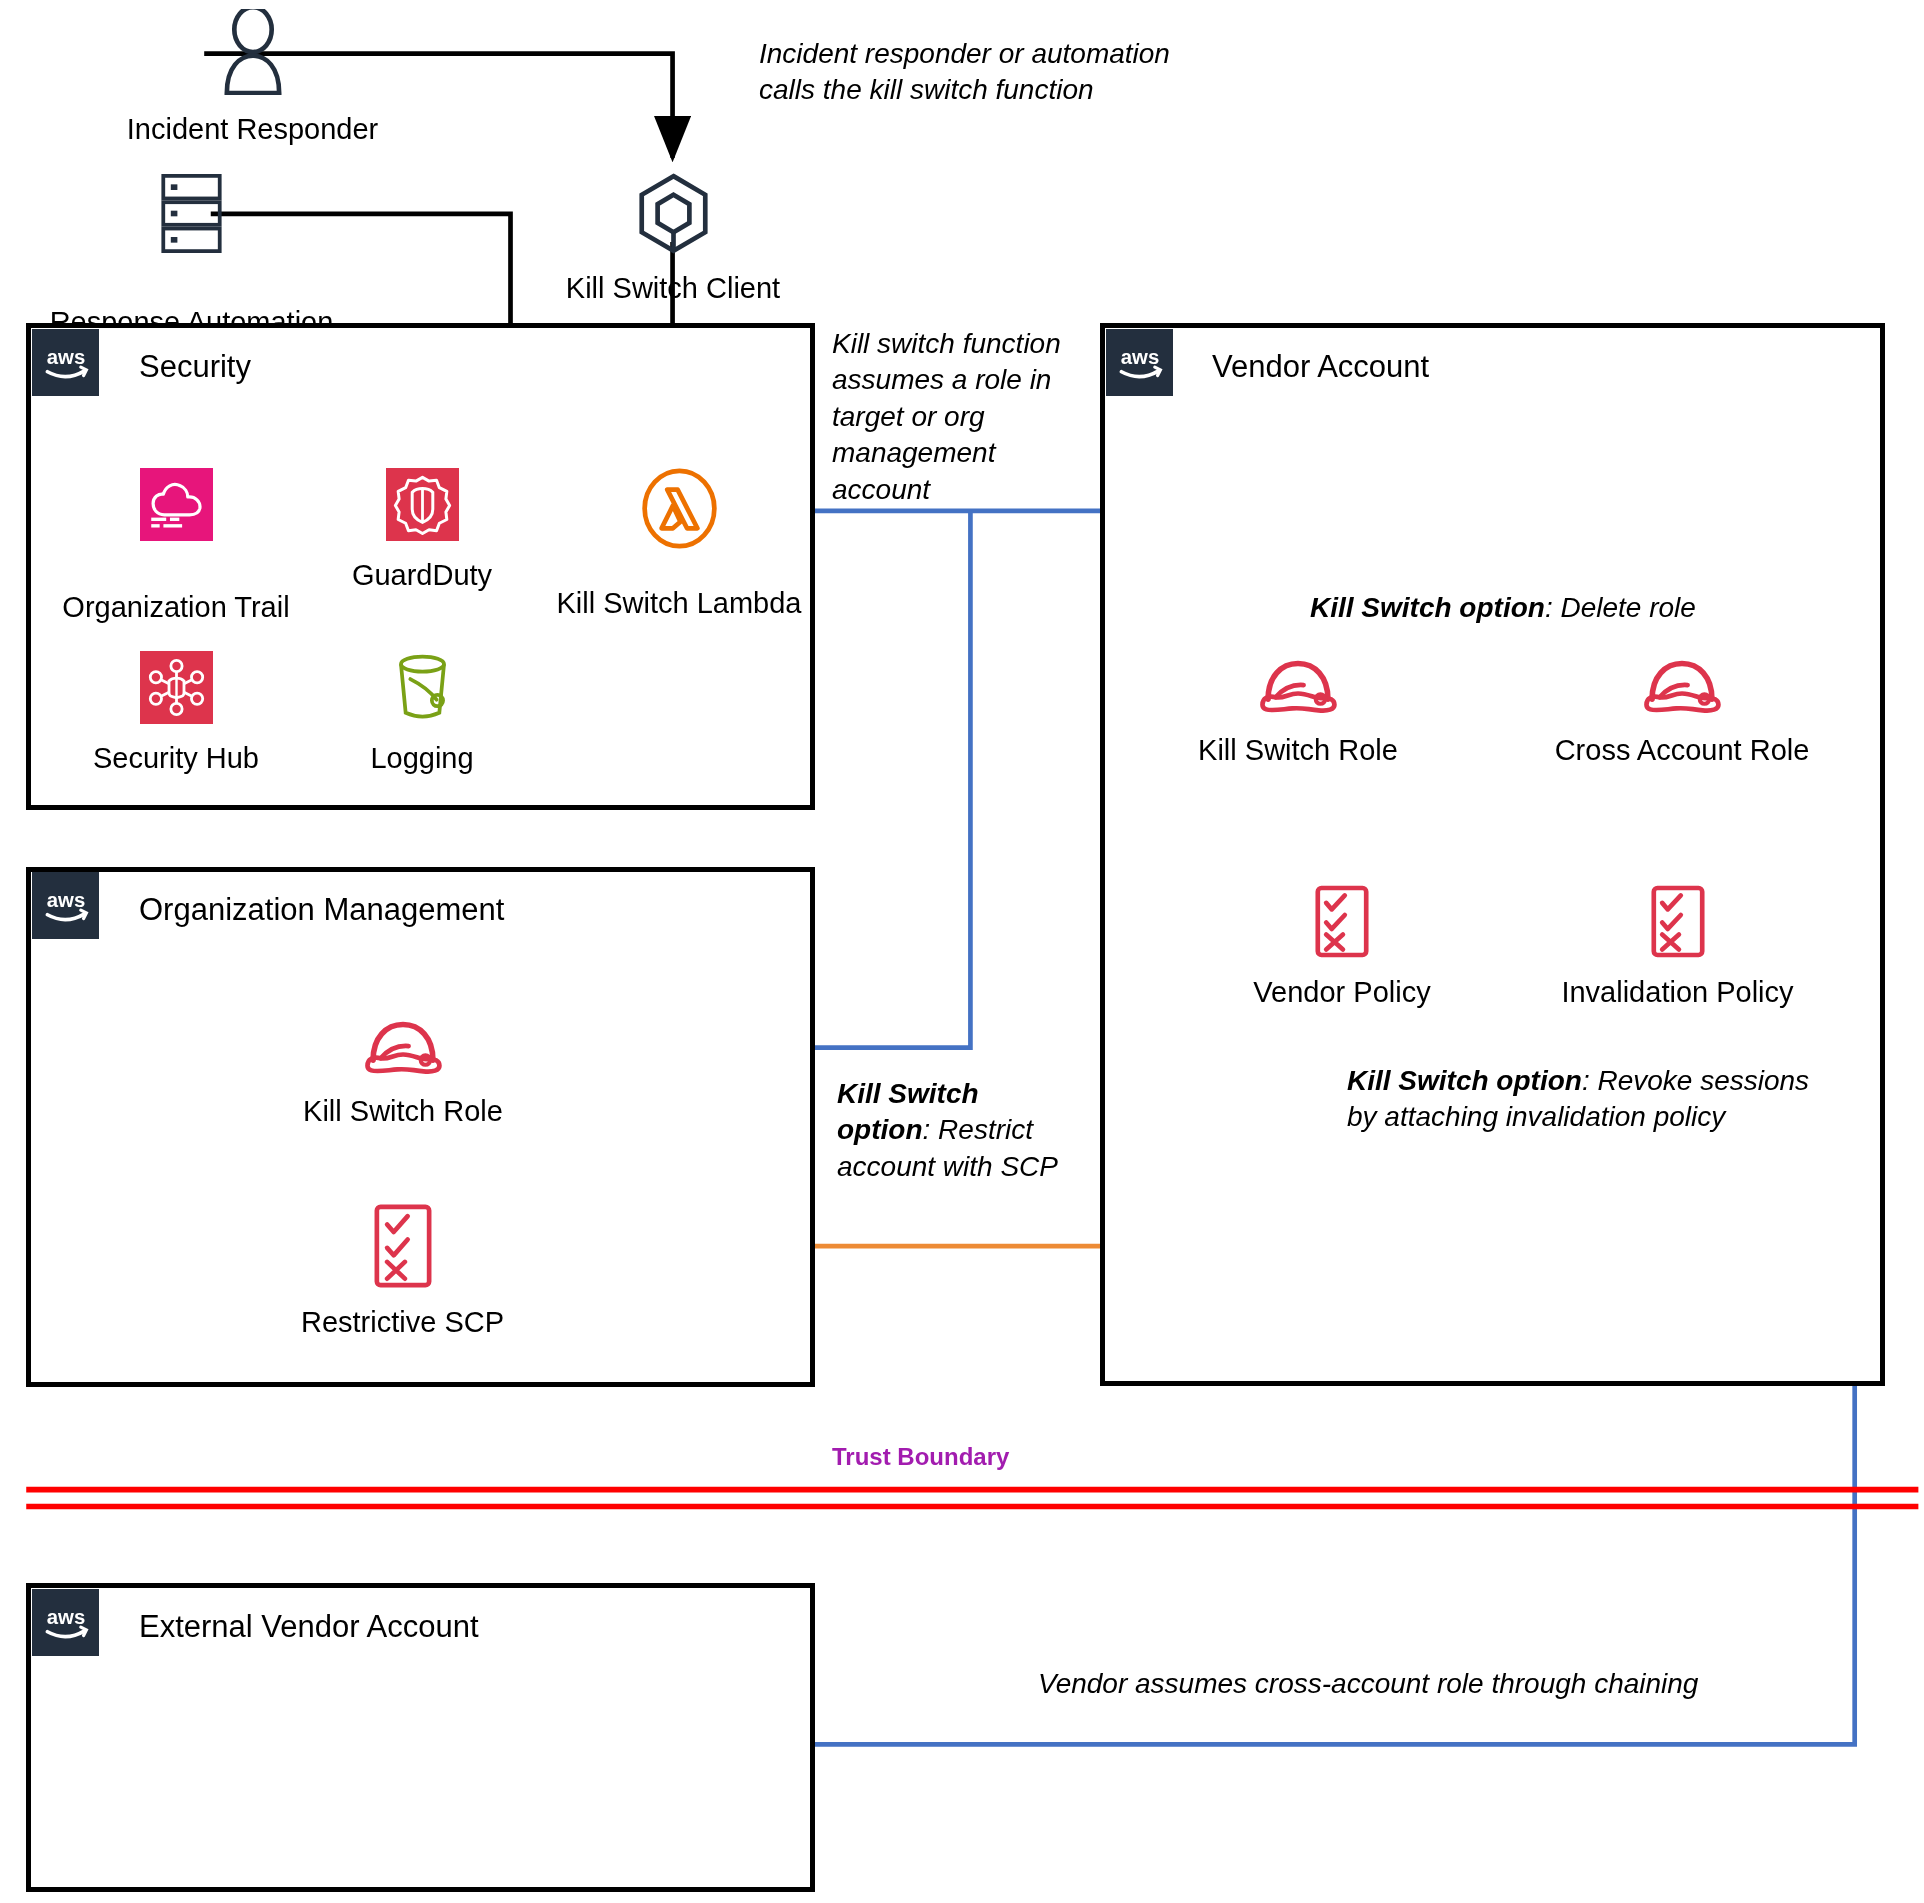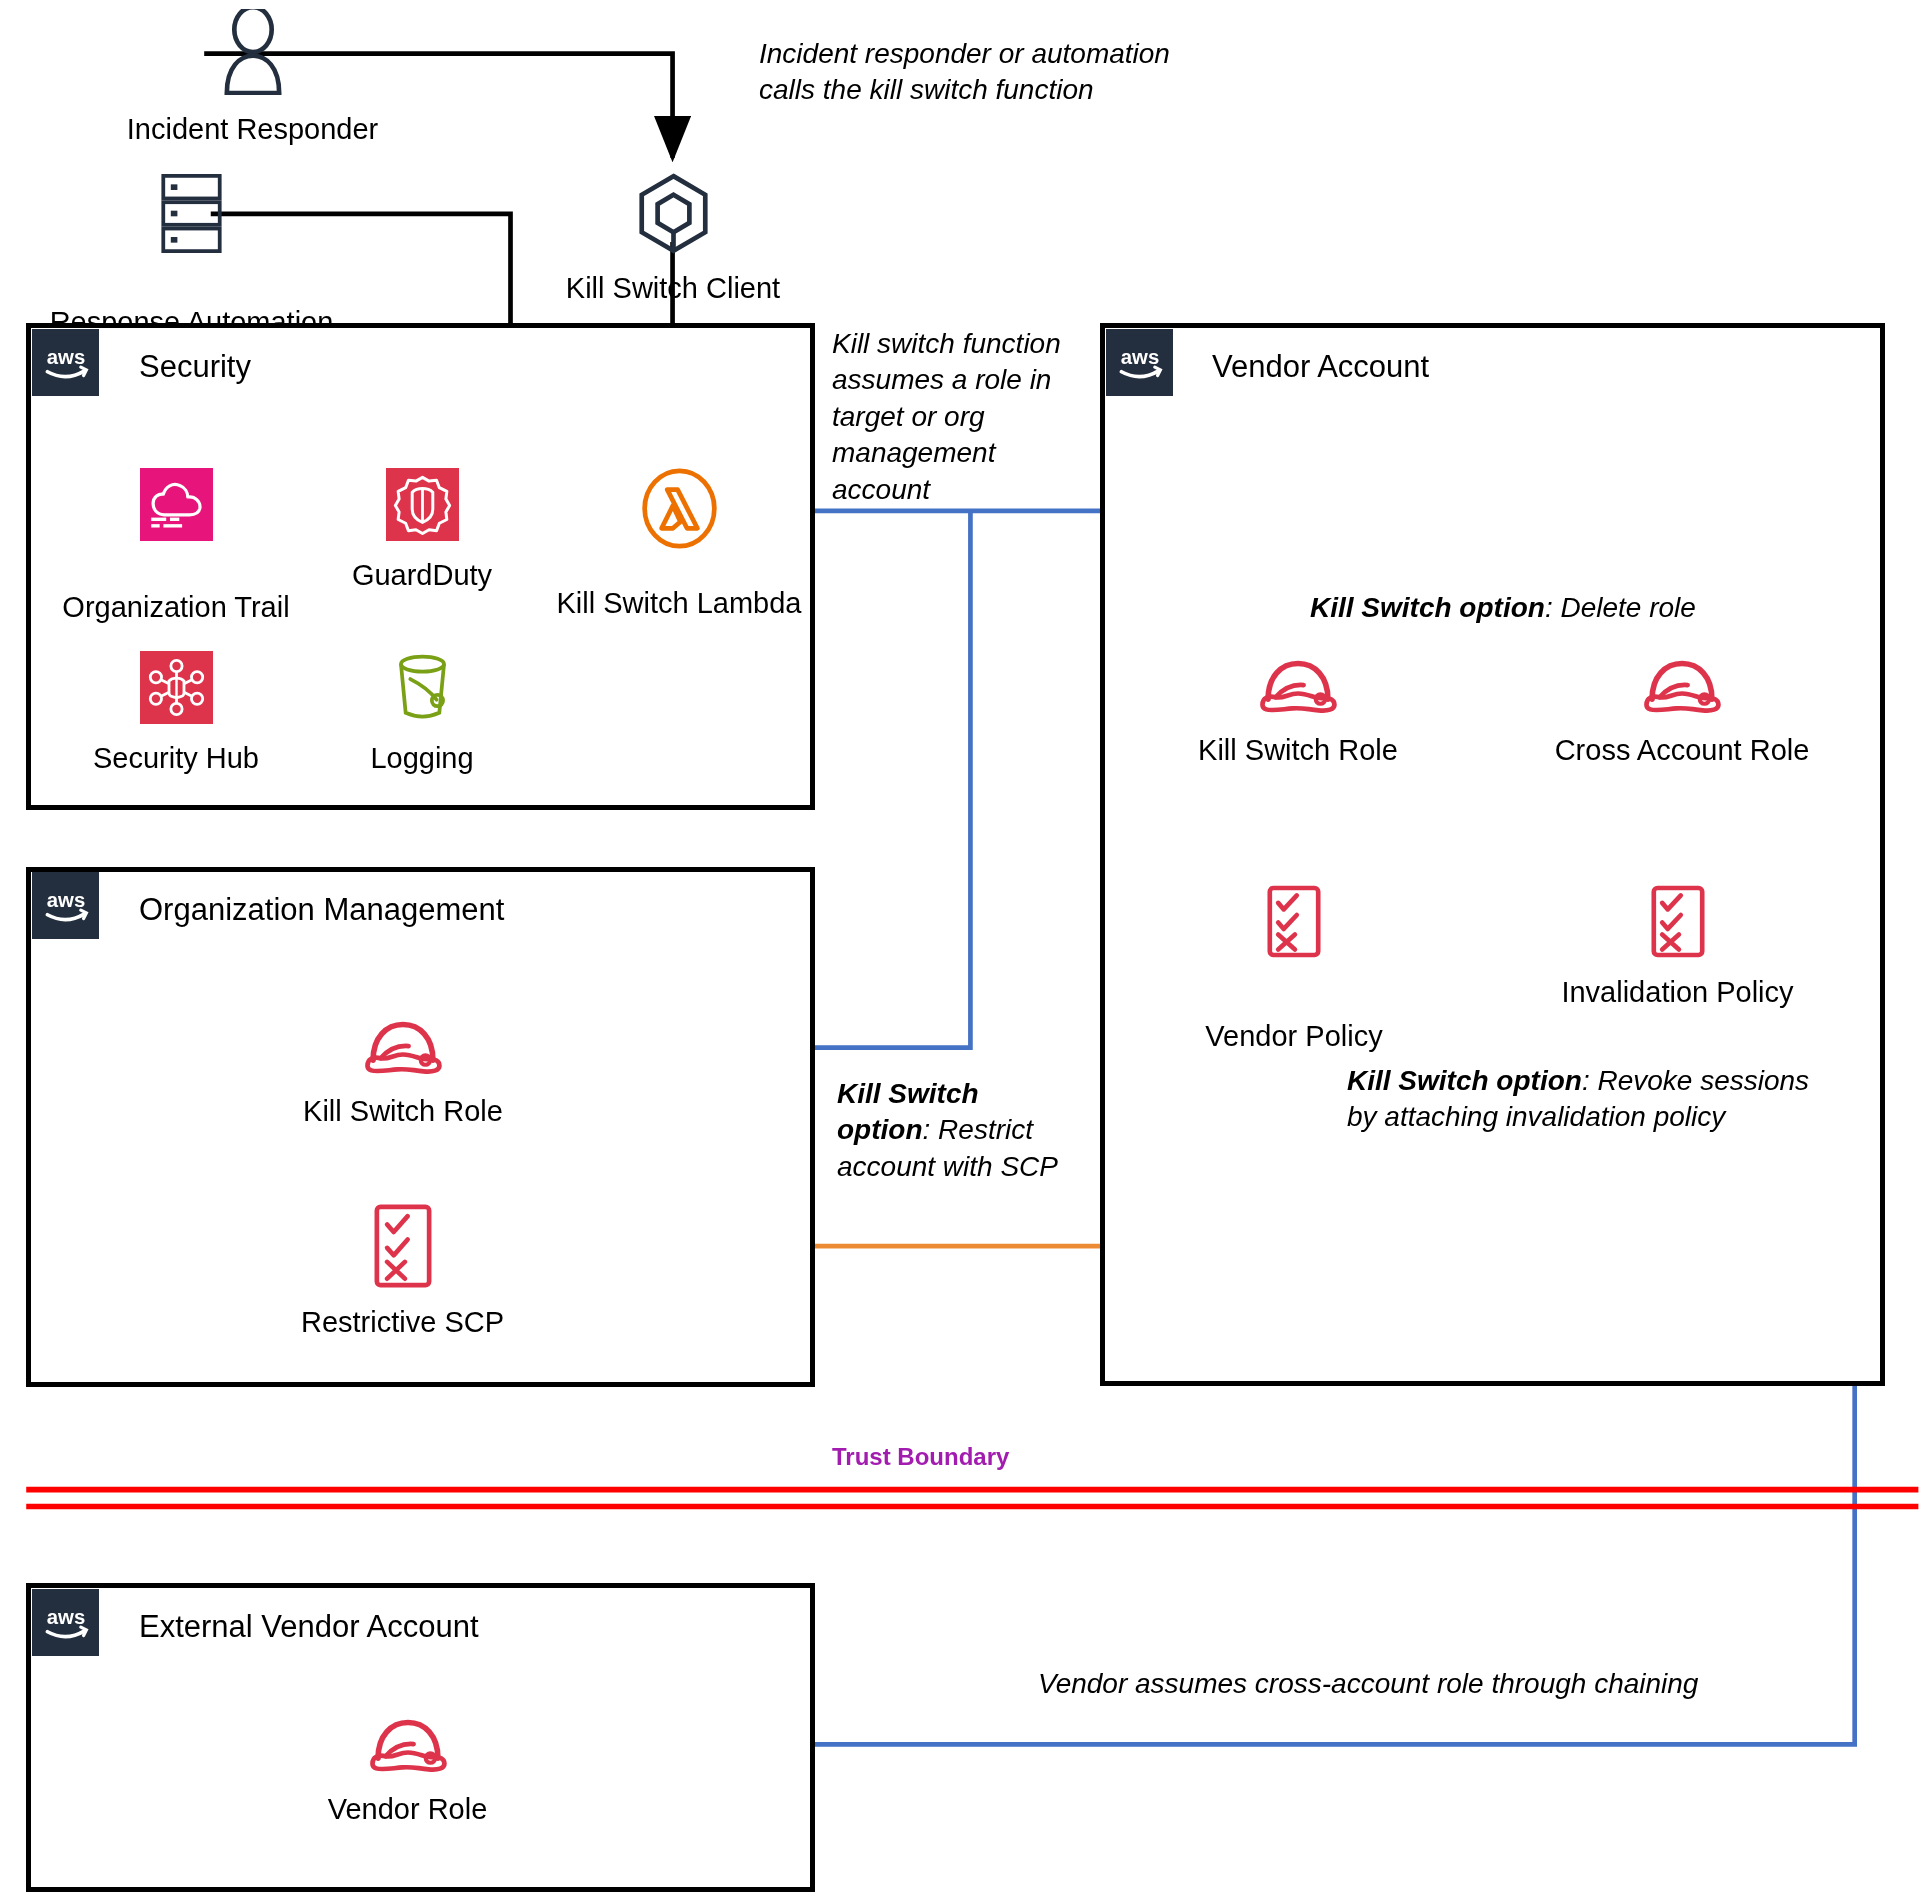--- a/index.html
+++ b/index.html
@@ -262,21 +262,21 @@
       <svg width="86" height="60" viewBox="0 0 92 64">
         <path d="M14,46 C14,22 28,8 46,8 C64,8 78,22 78,46" fill="none" stroke="#DD344C" stroke-width="6" stroke-linecap="round"></path>
         <path d="M8,52 C8,45 14,42 22,44 C30,46 36,40 46,40 C58,40 64,46 72,45 C80,44 85,47 85,52 C85,57 78,59 68,58 C56,57 50,55 40,56 C28,57 18,59 12,57 C9,56 8,54 8,52 z" fill="none" stroke="#DD344C" stroke-width="5" stroke-linejoin="round"></path>
         <path d="M22,44 C30,35 40,30 52,31" fill="none" stroke="#DD344C" stroke-width="5" stroke-linecap="round"></path>
         <circle cx="70" cy="46" r="5" fill="none" stroke="#DD344C" stroke-width="4.5"></circle>
       </svg>
     </span>
     <span class="cap">Cross Account Role</span>
   </div>
 
-  <div class="node" style="left:1172px;top:885px;width:244px;gap:44px;">
+  <div class="node" style="left:1220px;top:885px;width:244px;">
     <span class="glyph">
       <svg width="54" height="73" viewBox="0 0 58 78">
         <rect x="3" y="3" width="52" height="72" rx="4" fill="none" stroke="#DD344C" stroke-width="5"></rect>
         <path d="M12,19 L18,26 L32,11" fill="none" stroke="#DD344C" stroke-width="5" stroke-linecap="round" stroke-linejoin="round"></path>
         <path d="M12,40 L18,47 L32,32" fill="none" stroke="#DD344C" stroke-width="5" stroke-linecap="round" stroke-linejoin="round"></path>
         <path d="M12,53 L30,69 M30,53 L12,69" stroke="#DD344C" stroke-width="5" stroke-linecap="round"></path>
       </svg>
     </span>
     <span class="cap">Vendor Policy</span>
   </div>
@@ -302,28 +302,17 @@
   <div class="acct-box" style="left:26px;top:1583px;width:789px;height:309px;"></div>
   <div class="aws-badge" style="left:32px;top:1589px;">
     <svg width="52" height="37" viewBox="0 0 56 40">
       <text x="28" y="22" font-family="Liberation Sans, sans-serif" font-size="22" font-weight="bold" fill="#fff" text-anchor="middle">aws</text>
       <path d="M8,30 Q28,41 48,29" fill="none" stroke="#fff" stroke-width="4" stroke-linecap="round"></path>
       <path d="M44,25 L50,28 L47,34" fill="none" stroke="#fff" stroke-width="3.5" stroke-linecap="round"></path>
     </svg>
   </div>
   <div class="acct-title" style="left:139px;top:1609px;">External Vendor Account</div>
 
-  <div class="node" style="left:309px;top:1715px;width:197px;">
-    <span class="glyph">
-      <svg width="86" height="60" viewBox="0 0 92 64">
-        <path d="M14,46 C14,22 28,8 46,8 C64,8 78,22 78,46" fill="none" stroke="#DD344C" stroke-width="6" stroke-linecap="round"></path>
-        <path d="M8,52 C8,45 14,42 22,44 C30,46 36,40 46,40 C58,40 64,46 72,45 C80,44 85,47 85,52 C85,57 78,59 68,58 C56,57 50,55 40,56 C28,57 18,59 12,57 C9,56 8,54 8,52 z" fill="none" stroke="#DD344C" stroke-width="5" stroke-linejoin="round"></path>
-        <path d="M22,44 C30,35 40,30 52,31" fill="none" stroke="#DD344C" stroke-width="5" stroke-linecap="round"></path>
-        <circle cx="70" cy="46" r="5" fill="none" stroke="#DD344C" stroke-width="4.5"></circle>
-      </svg>
-    </span>
-    <span class="cap">Vendor Role</span>
-  </div>
 
   <div class="note" style="left:1038px;top:1666px;width:806px;">Vendor assumes cross-account role through chaining</div>
 
 </div>
 
 
 </body></html>

